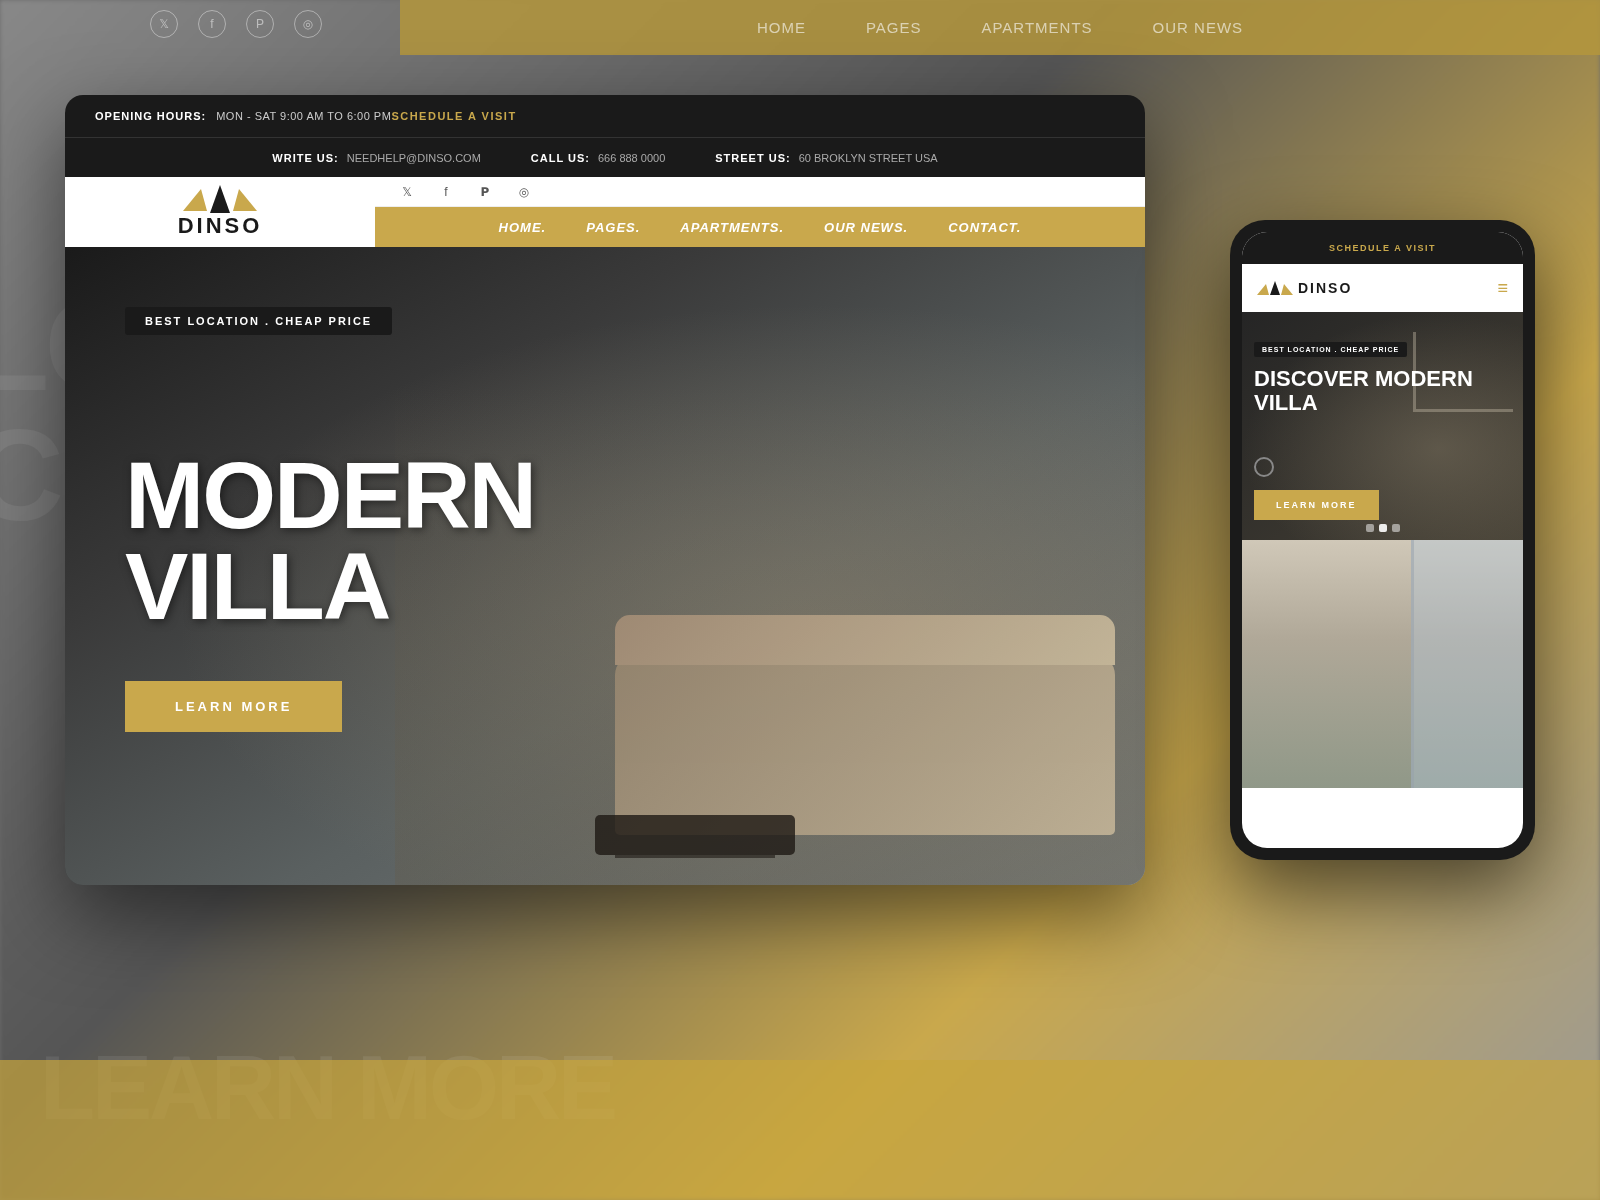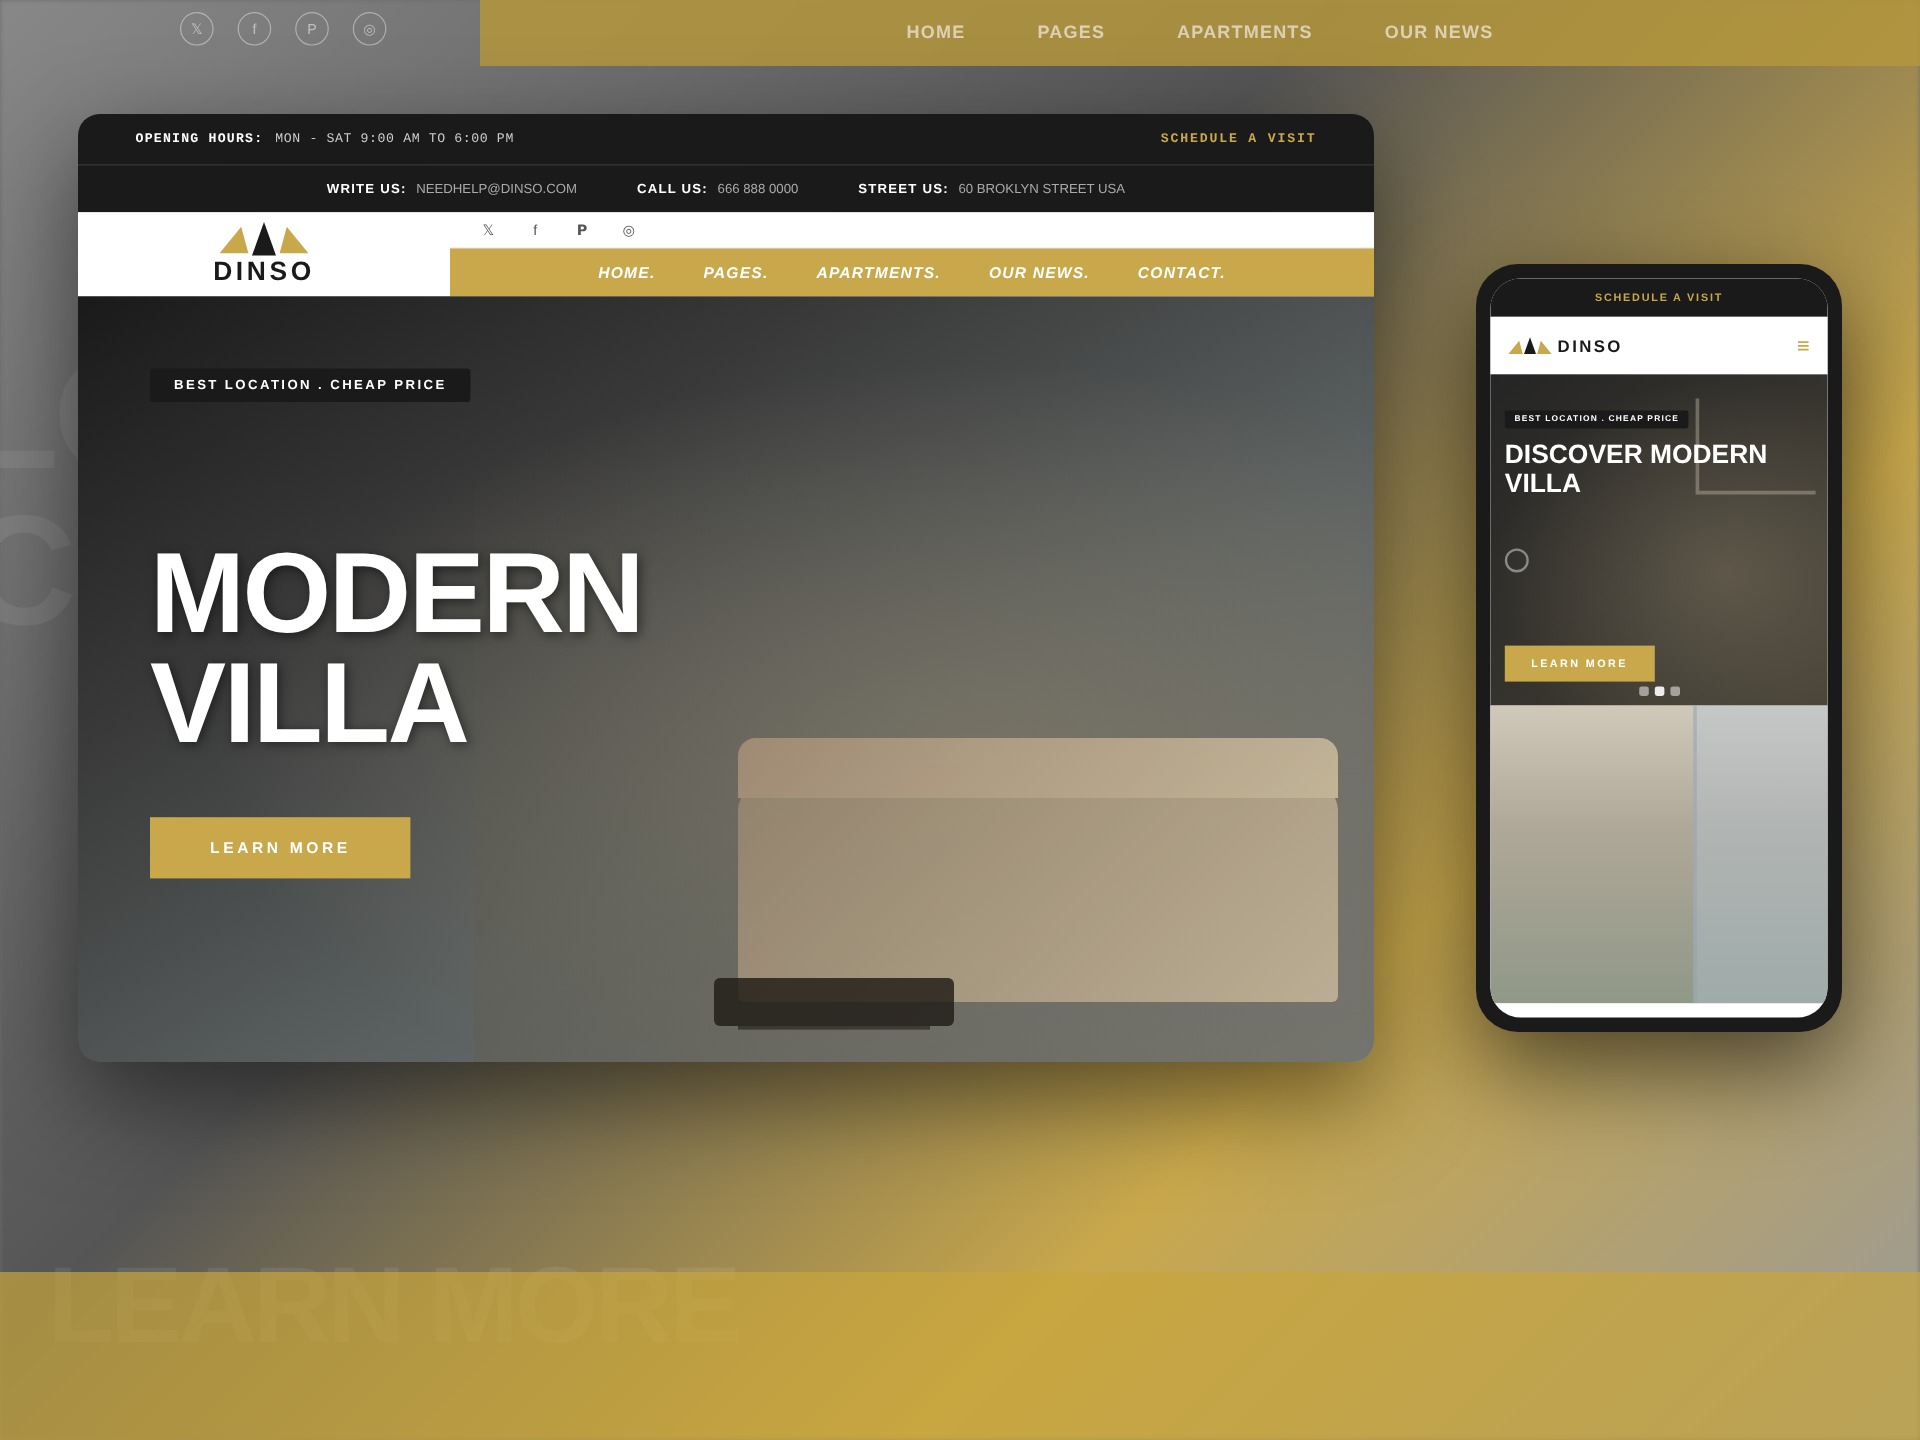--- a/index.html
+++ b/index.html
@@ -57,21 +57,21 @@
       display: flex;
       align-items: center;
       justify-content: center;
       gap: 60px;
       z-index: 1;
     }
 
     .bg-nav span {
       color: rgba(255,255,255,0.6);
       font-size: 15px;
-      font-weight: 700;
+      font-weight: 400;
       letter-spacing: 1px;
       text-transform: uppercase;
     }
 
     
     .bg-social {
       position: absolute;
       top: 10px;
       left: 150px;
       display: flex;
@@ -115,23 +115,22 @@
       box-shadow: 0 30px 80px rgba(0,0,0,0.5);
       z-index: 10;
     }
 
     
     .desktop-header-top {
       background: #1a1a1a;
       height: 42px;
       display: flex;
       align-items: center;
-      justify-content: space-between;
-      padding: 0 48px;
-      font-family: Liberation Mono, monospace;
+      justify-content: flex-start;
+      padding: 0 30px;
     }
 
     .desktop-header-top .opening {
       display: flex;
       align-items: center;
       gap: 10px;
       color: #ccc;
       font-size: 11px;
       letter-spacing: 0.5px;
     }
@@ -461,21 +460,21 @@
       color: #1a1a1a;
       letter-spacing: 2px;
     }
 
     .hamburger {
       color: #c9a84c;
       font-size: 18px;
     }
 
     .mobile-hero {
-      height: 276px;
+      height: 228px;
       position: relative;
       background: linear-gradient(135deg, #2a2a2a, #5a5a5a, #7a7060);
       overflow: hidden;
     }
 
     .mobile-hero-bg {
       position: absolute;
       inset: 0;
       background: radial-gradient(ellipse at 70% 60%, rgba(130,120,100,0.5) 0%, transparent 70%),
         linear-gradient(to bottom right, #252525, #454035);

